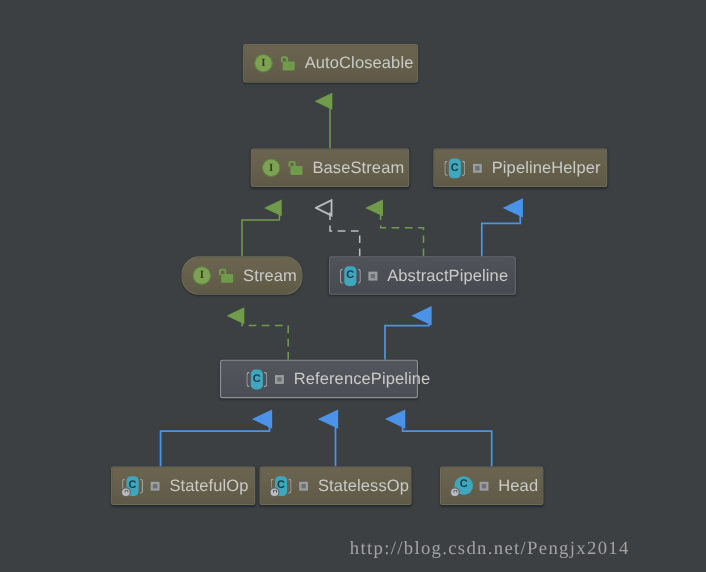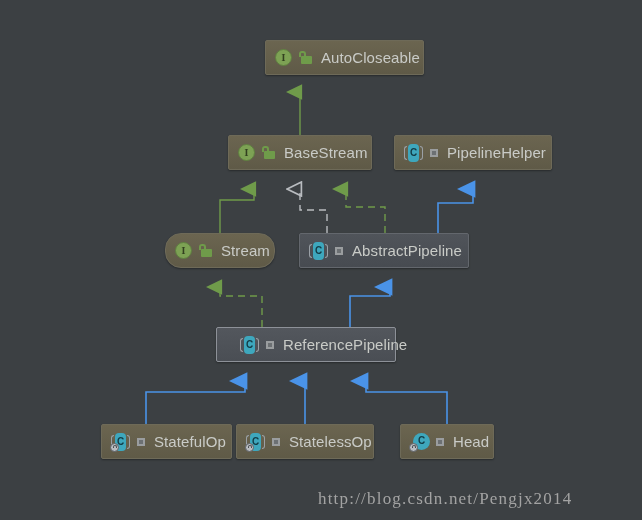--- a/index.html
+++ b/index.html
@@ -223,21 +223,21 @@
 
     <g>
       <path d="M 305 424 L 305 381" stroke="#4a93e8" stroke-width="1.6" fill="none" marker-end="url(#arrow-blue)"></path>
     </g>
 
     <g>
       <path d="M 447 424 L 447 392 L 366 392 L 366 381" stroke="#4a93e8" stroke-width="1.6" fill="none" marker-end="url(#arrow-blue)"></path>
     </g>
   </svg>
 
-  <div class="node" style="left:221px; top:40px; width:159px;margin-left:44px;">
+  <div class="node" style="left:221px; top:40px; width:159px;">
     <span class="icon-wrap">
       <span class="ico-interface"></span>
       <span class="ico-lock-green">
         <span class="shackle"></span>
           <span class="base"></span>
       </span>
     </span>
     <span class="node-label">AutoCloseable</span>
   </div>
 
@@ -280,21 +280,21 @@
       <span class="ico-class">
         <span class="brk l"></span>
           <span class="body"></span>
           <span class="brk r"></span>
       </span>
       <span class="ico-dot"></span>
     </span>
     <span class="node-label">AbstractPipeline</span>
   </div>
 
-  <div class="node selected" style="left:216px; top:327px; width:180px;padding-left:23px;">
+  <div class="node selected" style="left:200px; top:327px; width:180px;padding-left:23px;">
     <span class="icon-wrap">
       <span class="ico-class">
         <span class="brk l"></span>
           <span class="body"></span>
           <span class="brk r"></span>
       </span>
       <span class="ico-dot"></span>
     </span>
     <span class="node-label">ReferencePipeline</span>
   </div>

